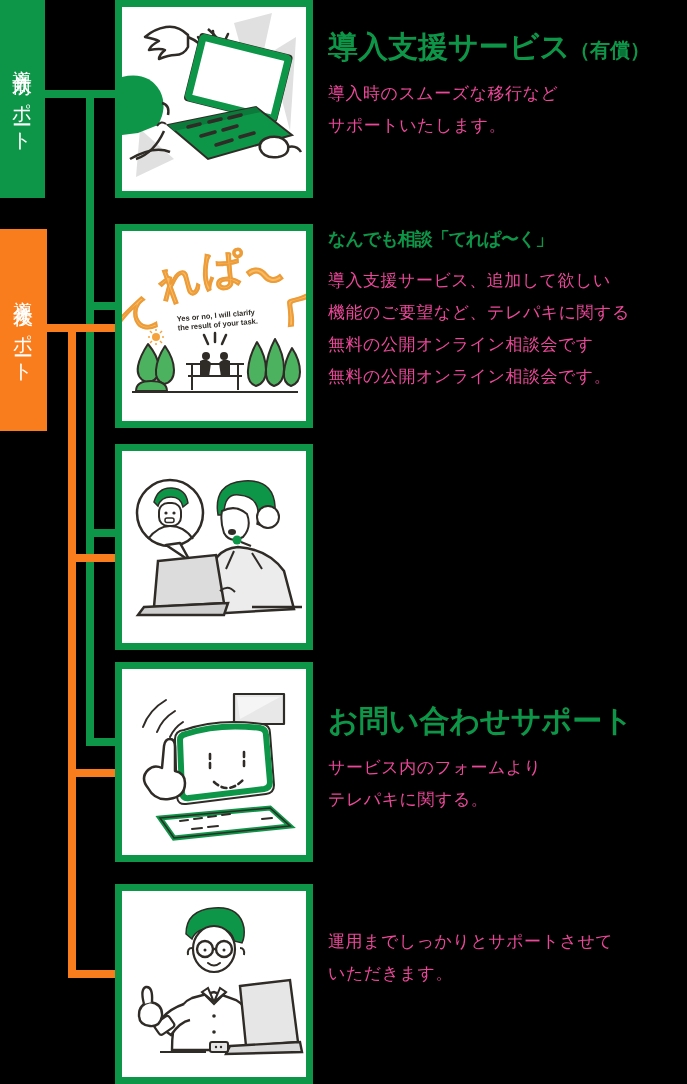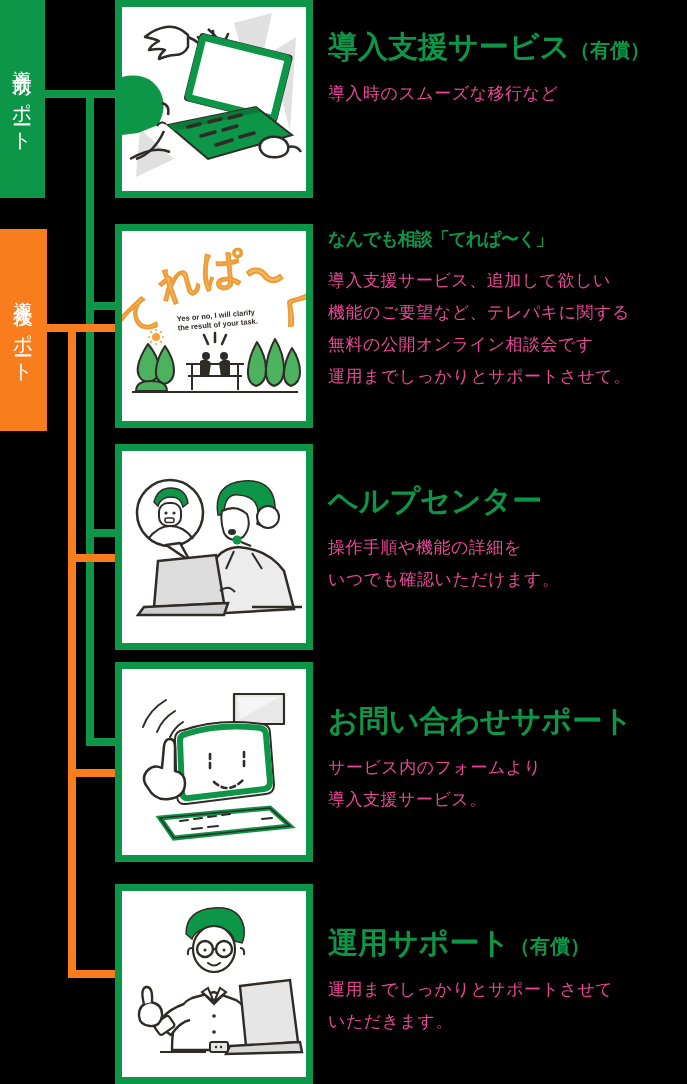--- a/index.html
+++ b/index.html
@@ -223,41 +223,36 @@
       <rect x="88" y="150" width="18" height="10" rx="2" fill="#e6e6e6" stroke="#2f2b26" stroke-width="2"></rect>
       <circle cx="94" cy="155" r="1.2" fill="#2f2b26"></circle>
         <circle cx="99" cy="155" r="1.2" fill="#2f2b26"></circle>
       <line x1="38" y1="160" x2="84" y2="160" stroke="#2f2b26" stroke-width="2.2"></line>
     </svg>
   </div>
 
   <div class="tb tb-0" style="top:30px">
     <div class="title"><span>導入支援サービス</span><span class="suffix">（有償）</span></div>
     <div class="bodyline">導入時のスムーズな移行など</div>
+    <div class="bodyline">サポートいたします。</div>
   </div>
 
   <div class="tb tb-1" style="top:230px">
     <div class="title"><span>なんでも相談「てれぱ〜く」</span></div>
     <div class="bodyline">導入支援サービス、追加して欲しい</div>
     <div class="bodyline">機能のご要望など、テレパキに関する</div>
     <div class="bodyline">無料の公開オンライン相談会です</div>
-    <div class="bodyline">運用までしっかりとサポートさせて。</div>
-  </div>
-
-  <div class="tb tb-2" style="top:484px">
-    <div class="title"><span>ヘルプセンター</span></div>
-    <div class="bodyline">操作手順や機能の詳細を</div>
-    <div class="bodyline">いつでも確認いただけます。</div>
-  </div>
+    <div class="bodyline">無料の公開オンライン相談会です。</div>
+  </div>
+
 
   <div class="tb tb-3" style="top:704px">
     <div class="title"><span>お問い合わせサポート</span></div>
     <div class="bodyline">サービス内のフォームより</div>
-    <div class="bodyline">導入支援サービス。</div>
+    <div class="bodyline">テレパキに関する。</div>
   </div>
 
   <div class="tb tb-4" style="top:926px">
-    <div class="title"><span>運用サポート</span><span class="suffix">（有償）</span></div>
     <div class="bodyline">運用までしっかりとサポートさせて</div>
     <div class="bodyline">いただきます。</div>
   </div>
 
 </div>
 
 </body></html>

